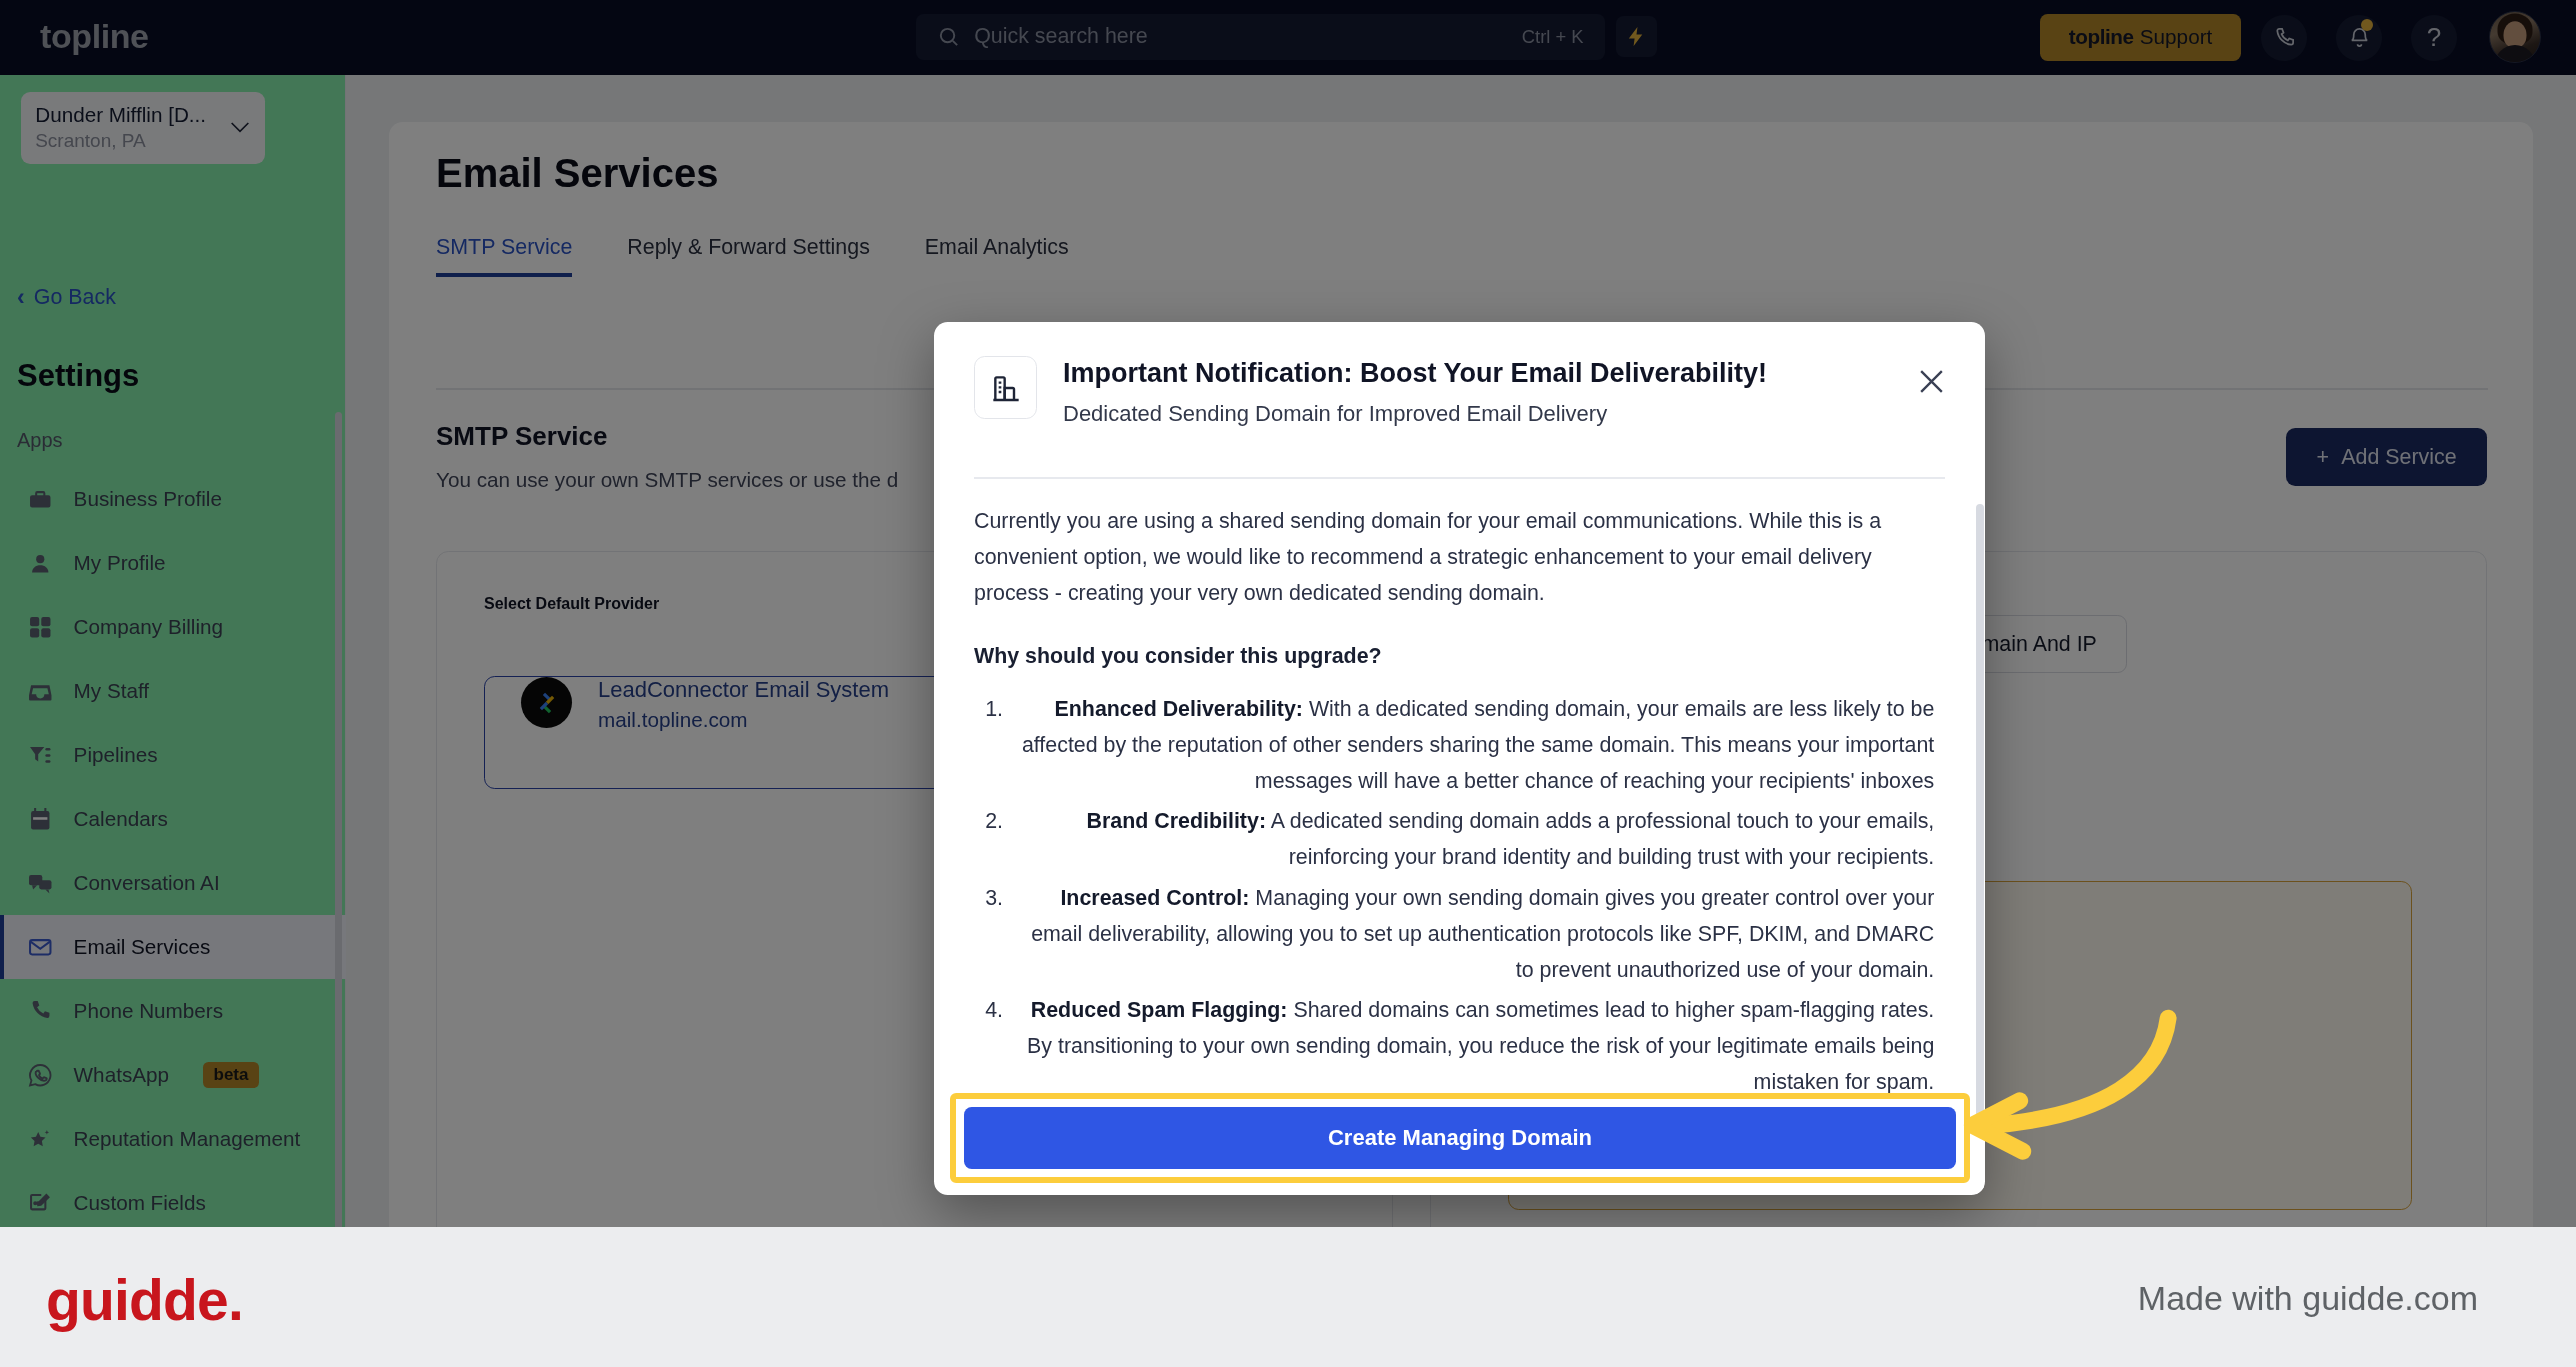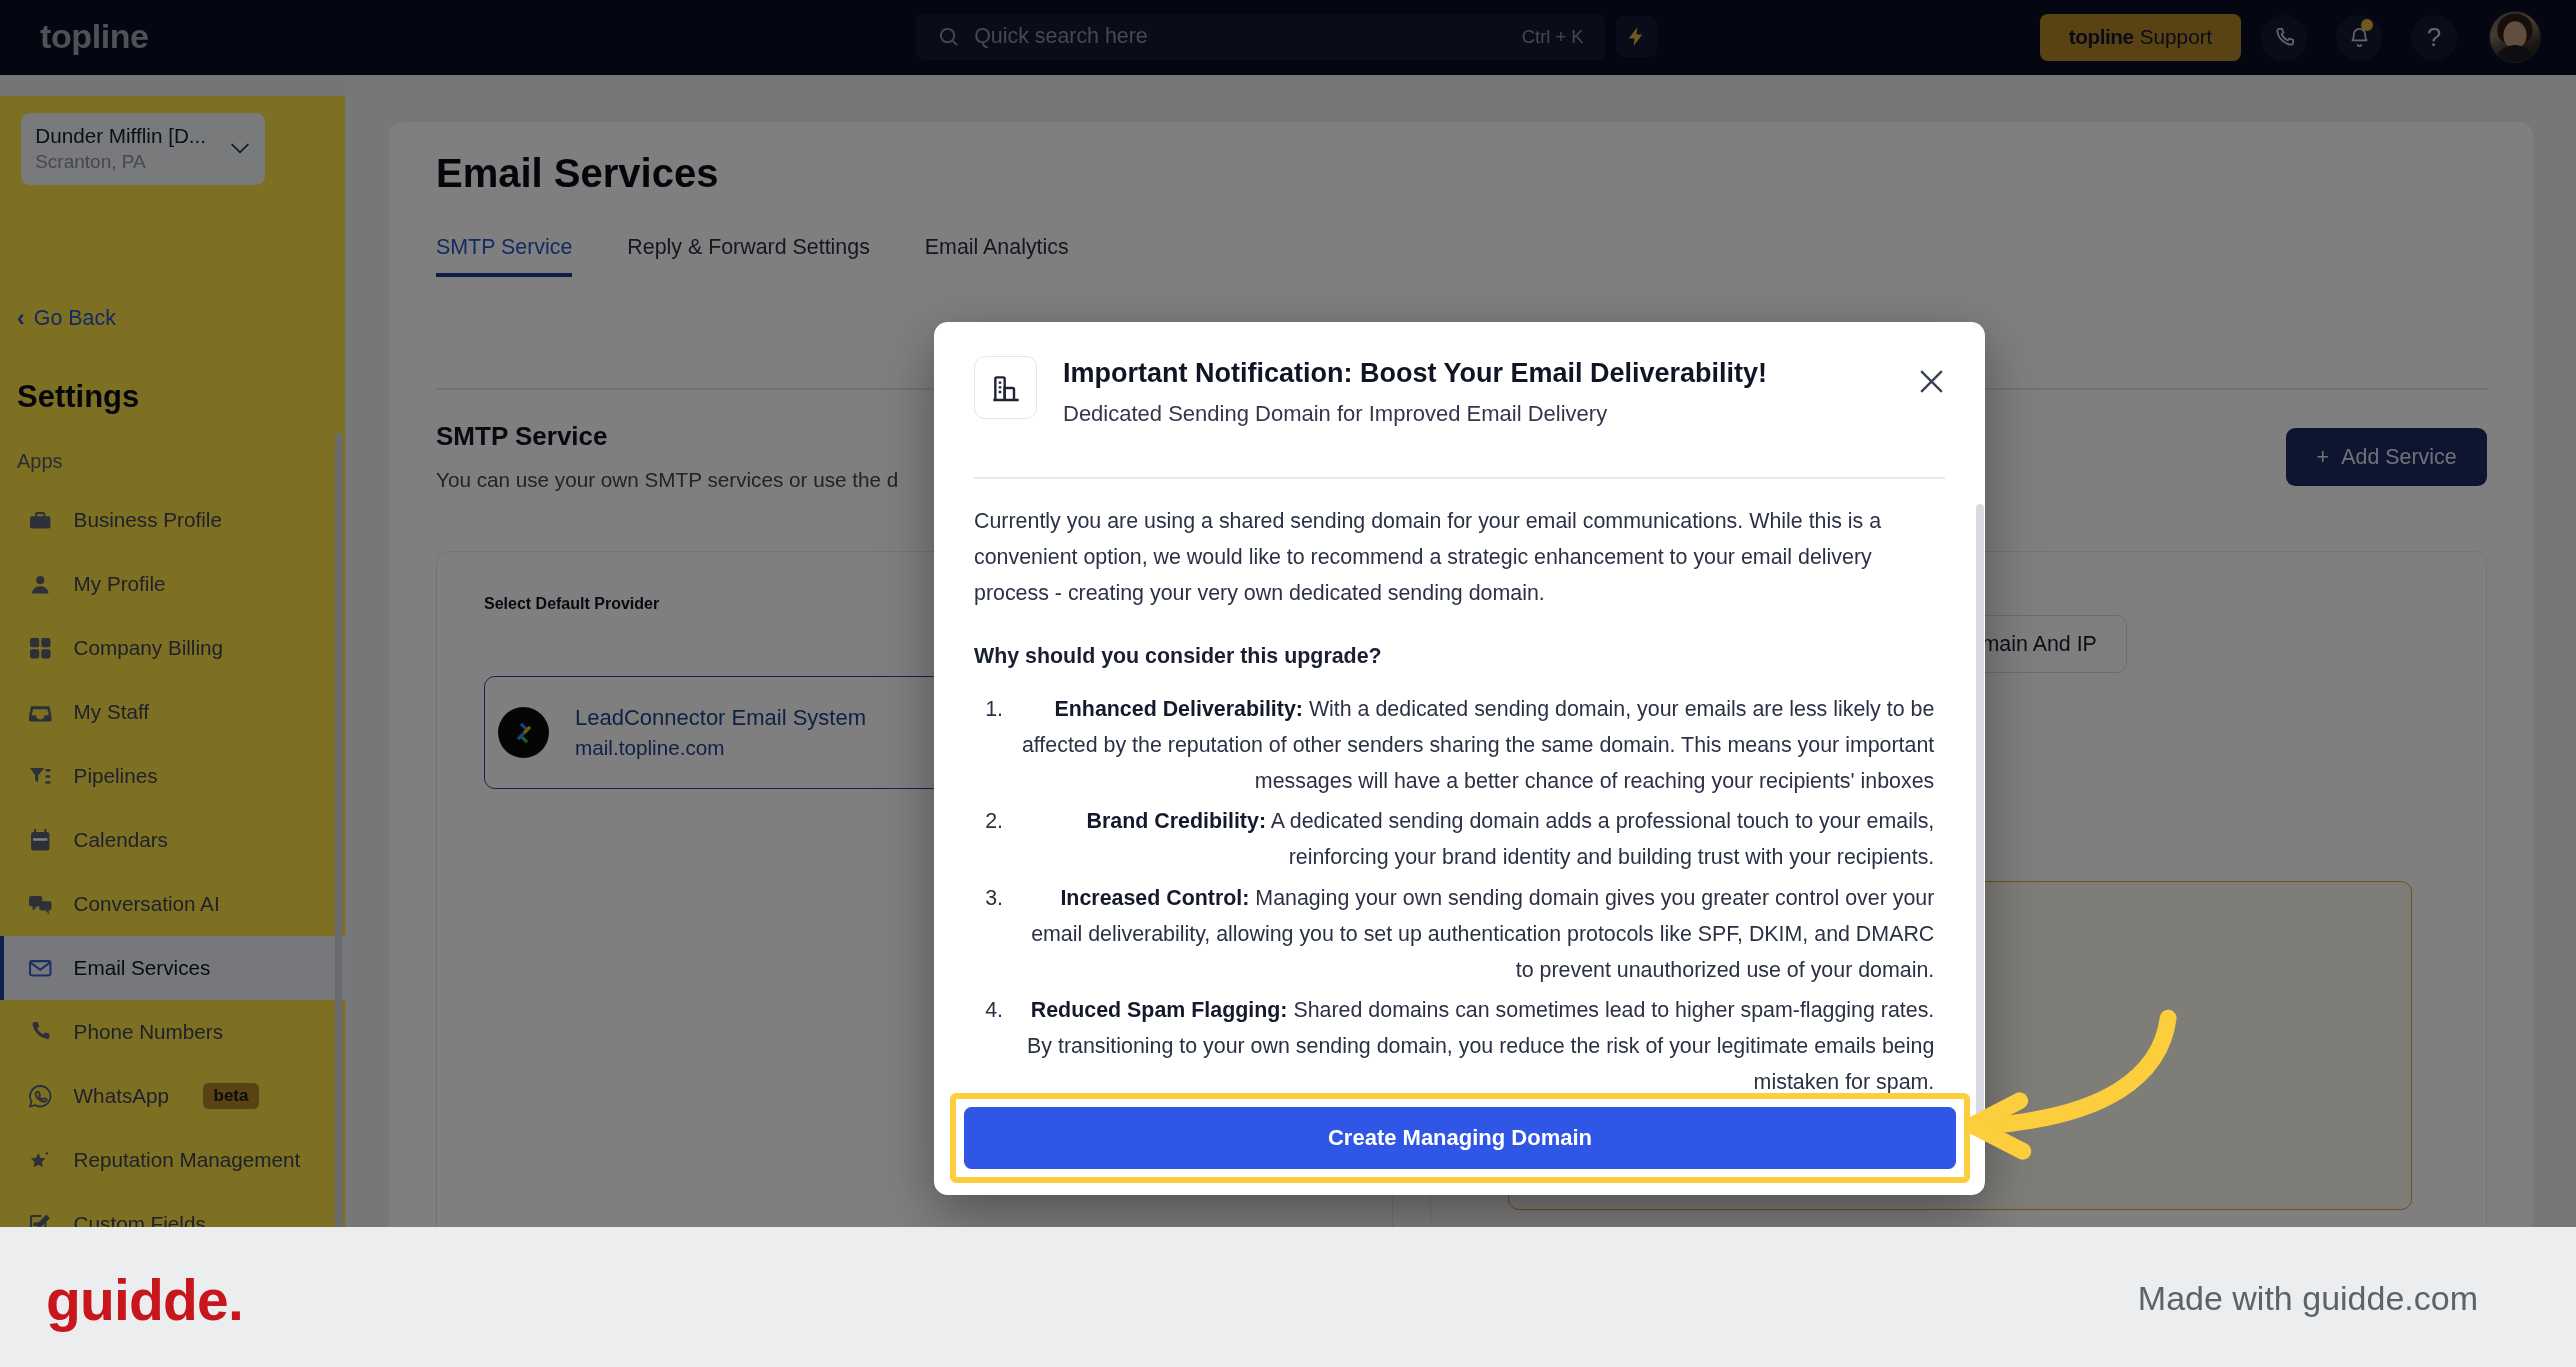--- a/index.html
+++ b/index.html
@@ -93,23 +93,22 @@
   .avatar .body {
     position:absolute; left:50%; bottom:-6.1px; transform:translateX(-50%);
     width: 41px; height: 23px; border-radius: 21.4px 21.4px 0 0;
     background: #1d1a22;
   }
 
   
   .sidebar {
     position: absolute; left: 0; top: 75px;
     width: 346px; height: 1152px;
-    background: #fde047;
+    background: #86efac;
     border-right: 0.8px solid #e6e8ec;
-    margin-top: 21px;
   }
   .loc-switch {
     position: absolute; left: 21.4px; top: 17px;
     width: 244px; height: 72px;
     border-radius: 9.2px; background: #f3f4f7;
     padding: 10.7px 13.8px;
   }
   .loc-name { font-size: 20.7px; color: #141c33; font-weight: 400; white-space: nowrap; }
   .loc-sub  { font-size: 19px; color: #8a8f9c; margin-top: 3.1px; }
   .loc-chev {
@@ -231,21 +230,21 @@
     background: #fff;
   }
   .panel-left h3 {
     position: absolute; left: 47px; top: 43px;
     font-size: 16px; font-weight: 700; color: #101425;
   }
   .provider-box {
     position: absolute; left: 47px; top: 124px;
     width: 819px; height: 113px;
     border: 1.5px solid #2a43a8; border-radius: 10.7px;
-    display: flex; align-items: center; padding-left: 13px; gap: 26px;
+    display: flex; align-items: flex-start; padding-left: 36px; gap: 26px;
   }
   .provider-logo {
     width: 51px; height: 51px; border-radius: 50%;
     background: #0a0a0a;
     position: relative; flex: 0 0 51px;
   }
   .provider-logo .lc {
     position:absolute; left:50%; top:50%; transform:translate(-50%,-50%) rotate(45deg);
     width:26px; height:26px;
   }

